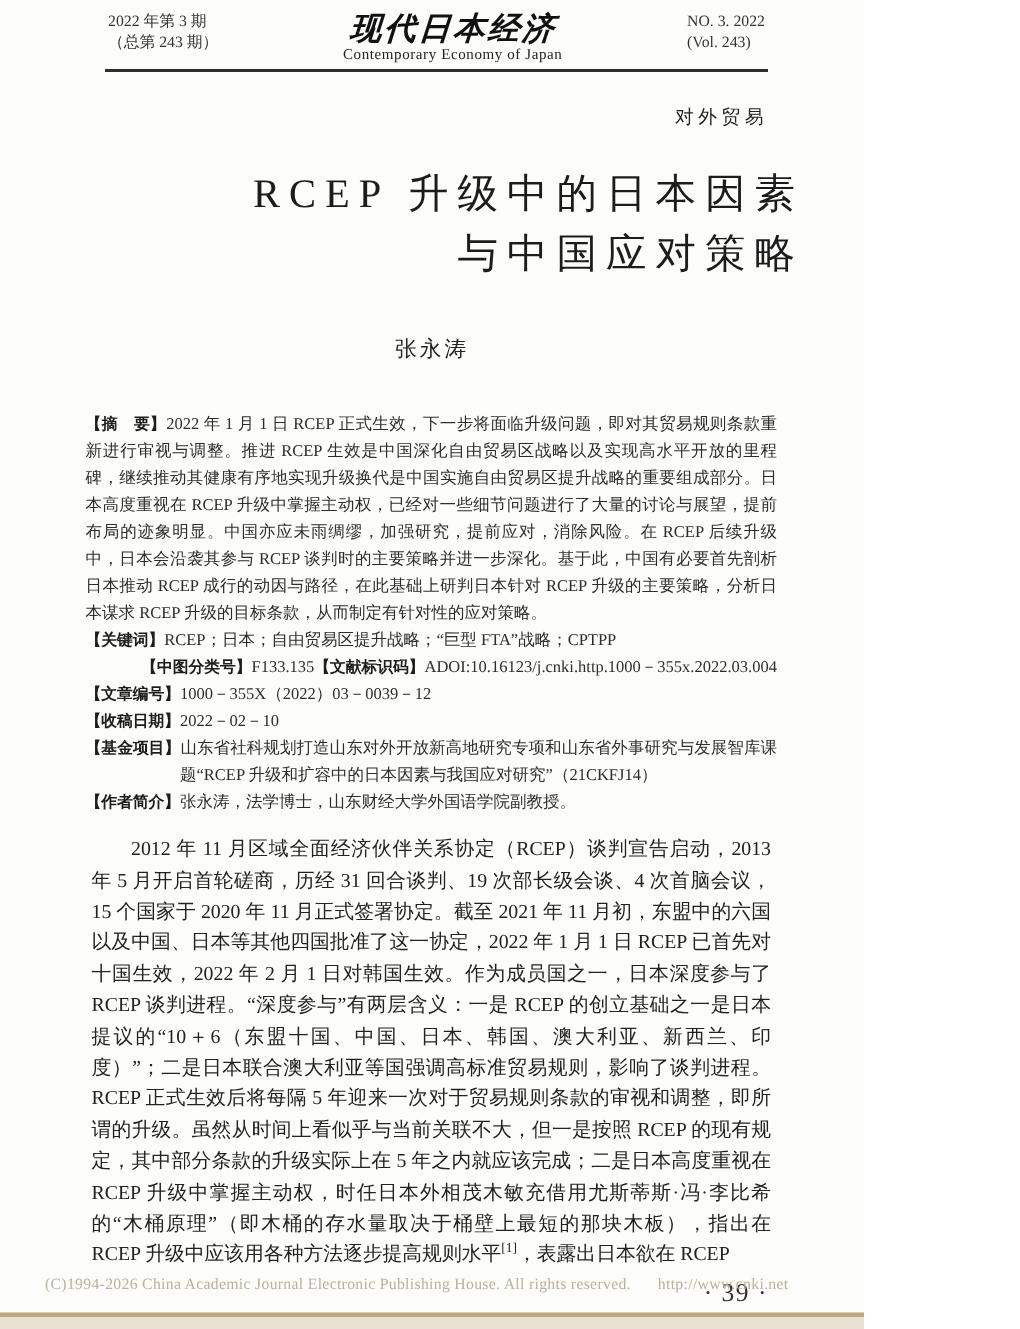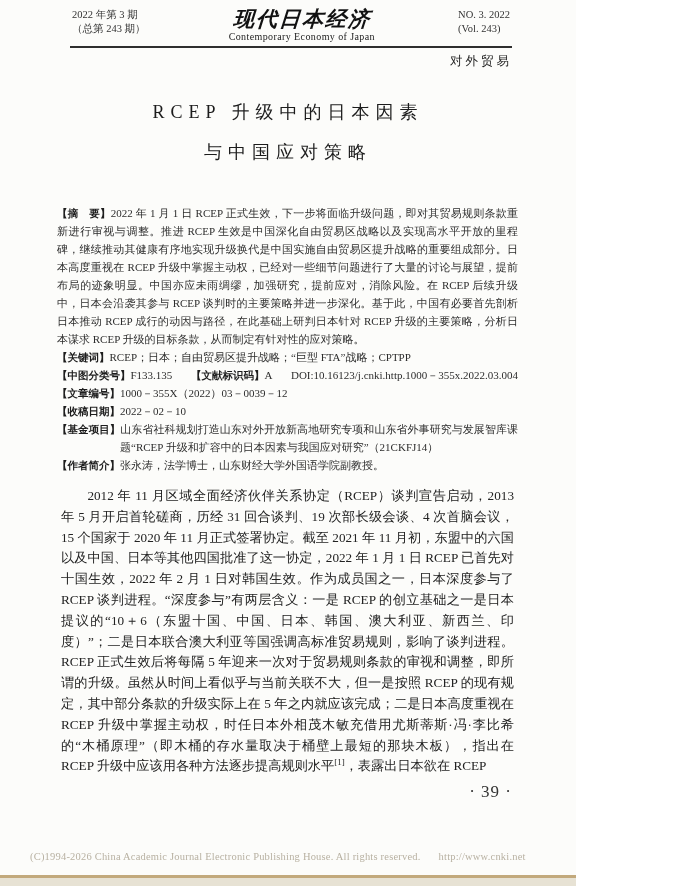--- a/index.html
+++ b/index.html
@@ -20,39 +20,39 @@
   .issue-block.right{text-align:left;}
   .masthead{text-align:center;flex:1;}
   .masthead-cn{
     font-size:21px;font-weight:bold;font-style:italic;
     font-family:"DejaVu Serif",serif;letter-spacing:2px;line-height:22px;color:#111;
     transform:skewX(-4deg);
   }
   .masthead-en{font-size:10px;line-height:13px;color:#222;letter-spacing:0.4px;}
   .header-rule{border-bottom:2.5px solid #2e2e2e;margin:3px 64px 0 70px;}
   .section-label{
-    text-align:right;margin:5px 64px 0 0;
+    text-align:right;margin:22px 64px 0 0;
     font-size:12.5px;letter-spacing:3px;color:#222;
   }
   
   .title{
-    text-align:center;margin:22px 40px 0 40px;
-    font-size:18px;line-height:40px;letter-spacing:6px;color:#1c1c1c;font-weight:normal;
+    text-align:right;margin:22px 40px 0 40px;
+    font-size:27px;line-height:40px;letter-spacing:6px;color:#1c1c1c;font-weight:normal;
   }
   .author{text-align:center;margin-top:34px;font-size:14.5px;letter-spacing:2px;color:#222;}
   .affiliation{text-align:center;margin-top:40px;font-size:12.5px;letter-spacing:0.5px;color:#2a2a2a;}
   
   .meta{margin:32px 58px 0 57px;font-size:11px;line-height:18px;text-align:justify;color:#2d2d2d;}
   .meta p{margin:0;}
   .meta .lbl{
     font-weight:bold;
     font-family:"Liberation Sans","DejaVu Sans",sans-serif;
     font-size:10.5px;color:#1d1d1d;
   }
-  .clc-row{display:flex;justify-content:space-between;}
+  .clc-row{display:flex;justify-content:flex-end;}
   .fund{padding-left:63px;text-indent:-63px;}
   
   .body-text{
     margin:12px 58px 0 57px;
     font-size:13.2px;line-height:20.8px;
     text-align:justify;color:#222;
   }
   .body-text p{margin:4px;text-indent:2em;}
   sup.fn{font-size:9px;line-height:0;}
   .page-num{
@@ -92,20 +92,21 @@
 
   <div class="header-rule"></div>
 
   <div class="section-label">对外贸易</div>
 
   <h1 class="title">
     <span>RCEP 升级中的日本因素</span><br>
     <span>与中国应对策略</span>
   </h1>
 
+  <div class="author">张永涛</div>
 
 
   <div class="meta">
     <p><span class="lbl">【摘　要】</span><span>2022 年 1 月 1 日 RCEP 正式生效，下一步将面临升级问题，即对其贸易规则条款重新进行审视与调整。推进 RCEP 生效是中国深化自由贸易区战略以及实现高水平开放的里程碑，继续推动其健康有序地实现升级换代是中国实施自由贸易区提升战略的重要组成部分。日本高度重视在 RCEP 升级中掌握主动权，已经对一些细节问题进行了大量的讨论与展望，提前布局的迹象明显。中国亦应未雨绸缪，加强研究，提前应对，消除风险。在 RCEP 后续升级中，日本会沿袭其参与 RCEP 谈判时的主要策略并进一步深化。基于此，中国有必要首先剖析日本推动 RCEP 成行的动因与路径，在此基础上研判日本针对 RCEP 升级的主要策略，分析日本谋求 RCEP 升级的目标条款，从而制定有针对性的应对策略。</span></p>
     <p><span class="lbl">【关键词】</span><span>RCEP；日本；自由贸易区提升战略；“巨型 FTA”战略；CPTPP</span></p>
     <p class="clc-row">
       <span><span class="lbl">【中图分类号】</span><span>F133.135</span></span>
       <span><span class="lbl">【文献标识码】</span><span>A</span></span>
       <span>DOI:10.16123/j.cnki.http.1000－355x.2022.03.004</span>
     </p>

